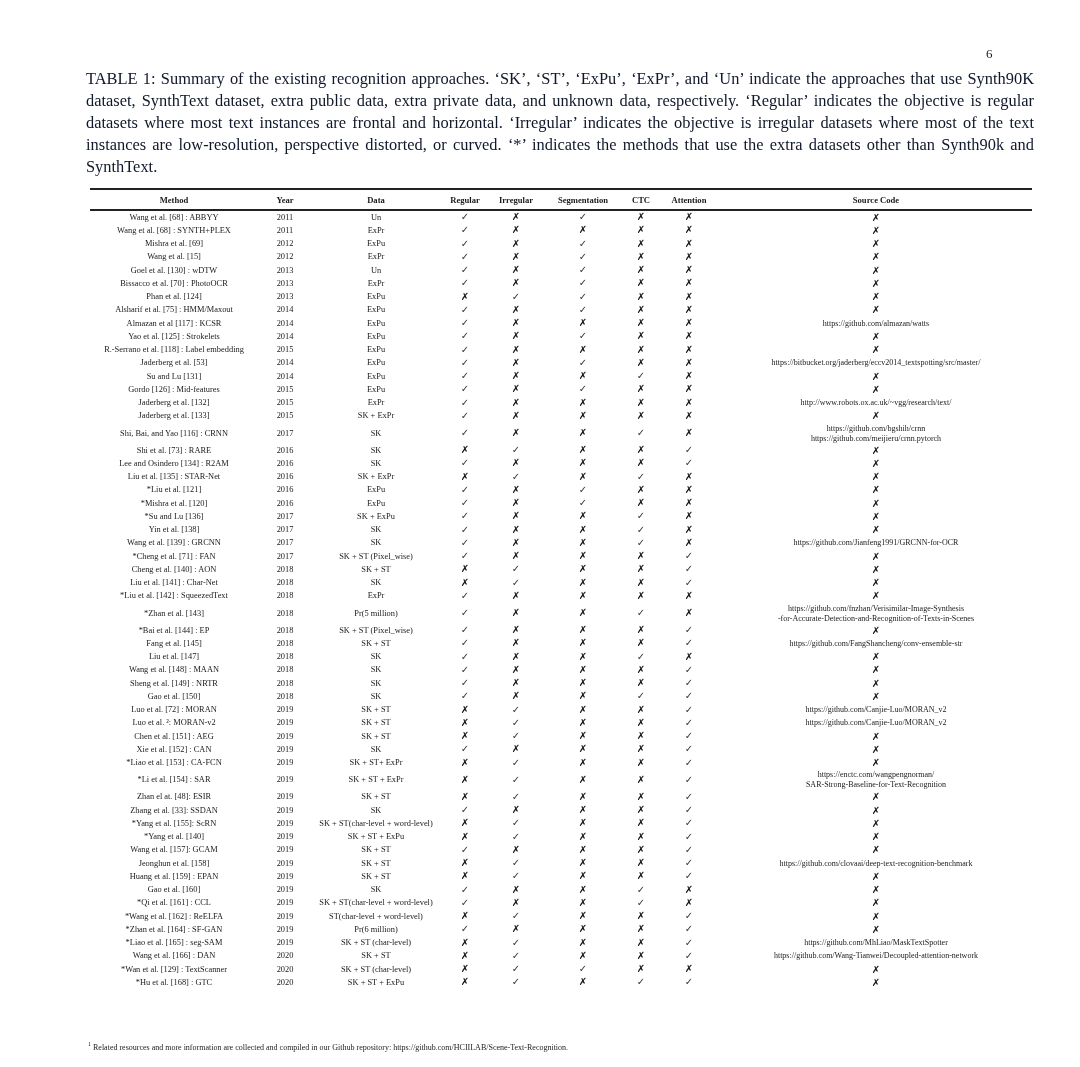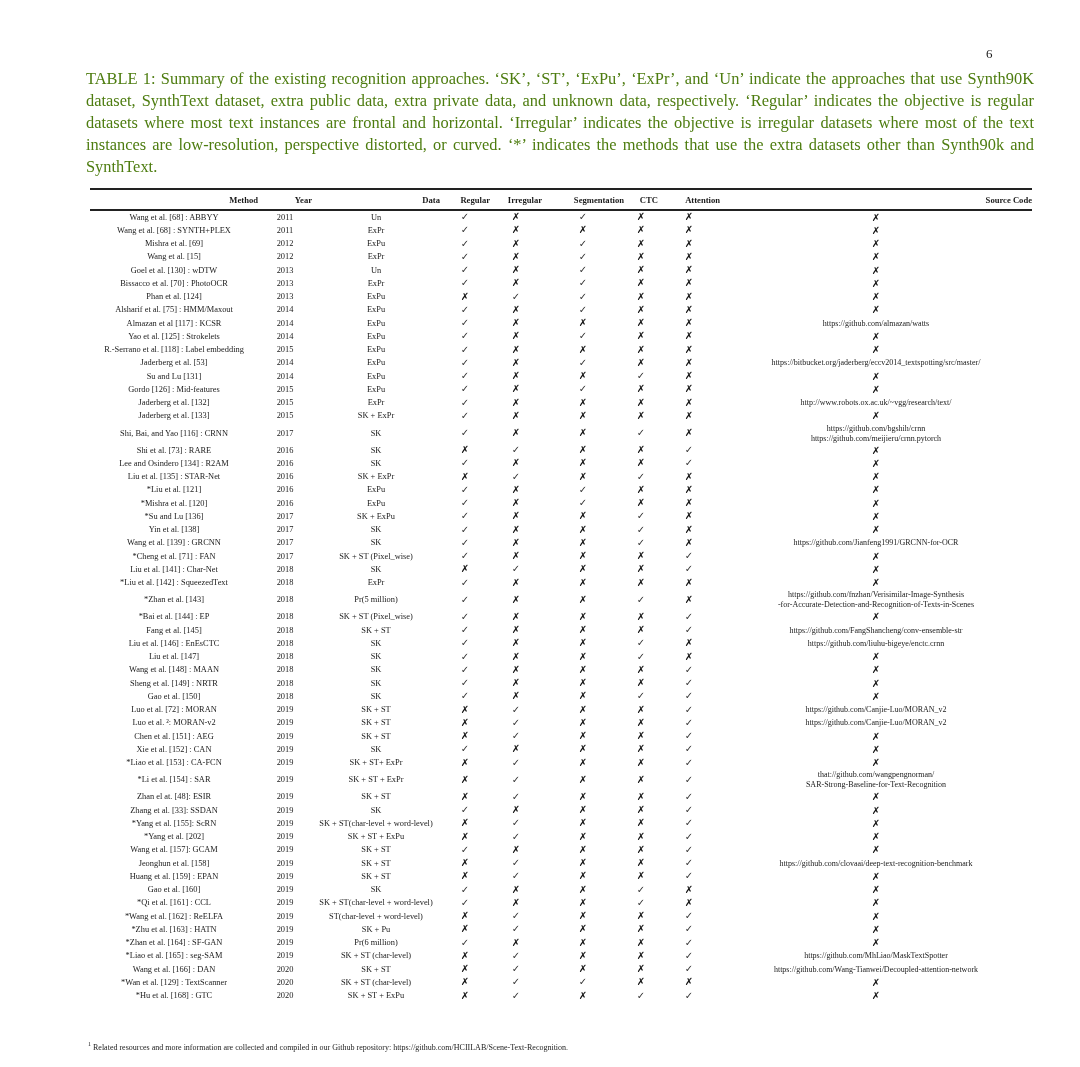--- a/index.html
+++ b/index.html
@@ -1,23 +1,23 @@
 <!DOCTYPE html>
 <html><head>
 <meta charset="utf-8">
 <style>
   html, body { margin: 0; padding: 0; background: #ffffff; }
   body { width: 1080px; height: 1067px; position: relative; overflow: hidden;
          font-family: "Liberation Serif", "DejaVu Serif", serif; color: #1a1a1a; }
   .page-num { position: absolute; top: 46px; left: 986px; font-size: 13px; }
   .caption { position: absolute; top: 68px; left: 86px; width: 948px;
-             font-size: 16.4px; line-height: 22px; text-align: justify; color: #4d7c0f; }
+             font-size: 16.4px; line-height: 22px; text-align: justify; color: #0f172a; }
   .table-wrap { position: absolute; top: 188px; left: 90px; width: 942px; }
   table { border-collapse: collapse; width: 942px; table-layout: fixed; }
-  thead th { font-size: 8.6px; font-weight: bold; padding: 5px 0 4px 0; text-align: right;
+  thead th { font-size: 8.6px; font-weight: bold; padding: 5px 0 4px 0; text-align: center;
              border-top: 2px solid #222; border-bottom: 2px solid #222; }
   tbody td { font-size: 8.4px; text-align: center; padding: 0; height: 12.25px; line-height: 12.25px;
              white-space: nowrap; }
   tbody tr.tall td { height: 21px; line-height: 10px; }
   tbody tr:last-child td { padding-bottom: 2px; }
   .mark { font-size: 10px; font-family: "DejaVu Sans", sans-serif; }
   .mark.yes { color: #333; }
   .mark.no { color: #111; font-weight: bold; }
   .src { font-size: 8px; }
   .src div { line-height: 10px; }
@@ -391,20 +391,33 @@
           <td><span class="mark yes">✓</span></td>
           <td><span class="mark no">✗</span></td>
           <td><span class="mark no">✗</span></td>
           <td><span class="mark no">✗</span></td>
           <td><span class="mark yes">✓</span></td>
           <td class="src">
             <div class="mark no">✗</div>
           </td>
         </tr>
         <tr>
+          <td>Cheng et al. [140] : AON</td>
+          <td>2018</td>
+          <td>SK + ST</td>
+          <td><span class="mark no">✗</span></td>
+          <td><span class="mark yes">✓</span></td>
+          <td><span class="mark no">✗</span></td>
+          <td><span class="mark no">✗</span></td>
+          <td><span class="mark yes">✓</span></td>
+          <td class="src">
+            <div class="mark no">✗</div>
+          </td>
+        </tr>
+        <tr>
           <td>Liu et al. [141] : Char-Net</td>
           <td>2018</td>
           <td>SK</td>
           <td><span class="mark no">✗</span></td>
           <td><span class="mark yes">✓</span></td>
           <td><span class="mark no">✗</span></td>
           <td><span class="mark no">✗</span></td>
           <td><span class="mark yes">✓</span></td>
           <td class="src">
             <div class="mark no">✗</div>
@@ -457,33 +470,20 @@
           <td><span class="mark yes">✓</span></td>
           <td><span class="mark no">✗</span></td>
           <td><span class="mark no">✗</span></td>
           <td><span class="mark no">✗</span></td>
           <td><span class="mark yes">✓</span></td>
           <td class="src">
             <div>https://github.com/FangShancheng/conv-ensemble-str</div>
           </td>
         </tr>
         <tr>
-          <td>Liu et al. [146] : EnEsCTC</td>
-          <td>2018</td>
-          <td>SK</td>
-          <td><span class="mark yes">✓</span></td>
-          <td><span class="mark no">✗</span></td>
-          <td><span class="mark no">✗</span></td>
-          <td><span class="mark yes">✓</span></td>
-          <td><span class="mark no">✗</span></td>
-          <td class="src">
-            <div>https://github.com/liuhu-bigeye/enctc.crnn</div>
-          </td>
-        </tr>
-        <tr>
           <td>Liu et al. [147]</td>
           <td>2018</td>
           <td>SK</td>
           <td><span class="mark yes">✓</span></td>
           <td><span class="mark no">✗</span></td>
           <td><span class="mark no">✗</span></td>
           <td><span class="mark yes">✓</span></td>
           <td><span class="mark no">✗</span></td>
           <td class="src">
             <div class="mark no">✗</div>
@@ -596,21 +596,21 @@
         <tr class="tall">
           <td>*Li et al. [154] : SAR</td>
           <td>2019</td>
           <td>SK + ST + ExPr</td>
           <td><span class="mark no">✗</span></td>
           <td><span class="mark yes">✓</span></td>
           <td><span class="mark no">✗</span></td>
           <td><span class="mark no">✗</span></td>
           <td><span class="mark yes">✓</span></td>
           <td class="src">
-            <div>that://github.com/wangpengnorman/</div>
+            <div>https://enctc.com/wangpengnorman/</div>
             <div>SAR-Strong-Baseline-for-Text-Recognition</div>
           </td>
         </tr>
         <tr>
           <td>Zhan el at. [48]: ESIR</td>
           <td>2019</td>
           <td>SK + ST</td>
           <td><span class="mark no">✗</span></td>
           <td><span class="mark yes">✓</span></td>
           <td><span class="mark no">✗</span></td>
@@ -640,21 +640,21 @@
           <td><span class="mark no">✗</span></td>
           <td><span class="mark yes">✓</span></td>
           <td><span class="mark no">✗</span></td>
           <td><span class="mark no">✗</span></td>
           <td><span class="mark yes">✓</span></td>
           <td class="src">
             <div class="mark no">✗</div>
           </td>
         </tr>
         <tr>
-          <td>*Yang et al. [202]</td>
+          <td>*Yang et al. [140]</td>
           <td>2019</td>
           <td>SK + ST + ExPu</td>
           <td><span class="mark no">✗</span></td>
           <td><span class="mark yes">✓</span></td>
           <td><span class="mark no">✗</span></td>
           <td><span class="mark no">✗</span></td>
           <td><span class="mark yes">✓</span></td>
           <td class="src">
             <div class="mark no">✗</div>
           </td>
@@ -721,33 +721,20 @@
           <td><span class="mark yes">✓</span></td>
           <td><span class="mark no">✗</span></td>
           <td class="src">
             <div class="mark no">✗</div>
           </td>
         </tr>
         <tr>
           <td>*Wang et al. [162] : ReELFA</td>
           <td>2019</td>
           <td>ST(char-level + word-level)</td>
-          <td><span class="mark no">✗</span></td>
-          <td><span class="mark yes">✓</span></td>
-          <td><span class="mark no">✗</span></td>
-          <td><span class="mark no">✗</span></td>
-          <td><span class="mark yes">✓</span></td>
-          <td class="src">
-            <div class="mark no">✗</div>
-          </td>
-        </tr>
-        <tr>
-          <td>*Zhu et al. [163] : HATN</td>
-          <td>2019</td>
-          <td>SK + Pu</td>
           <td><span class="mark no">✗</span></td>
           <td><span class="mark yes">✓</span></td>
           <td><span class="mark no">✗</span></td>
           <td><span class="mark no">✗</span></td>
           <td><span class="mark yes">✓</span></td>
           <td class="src">
             <div class="mark no">✗</div>
           </td>
         </tr>
         <tr>

